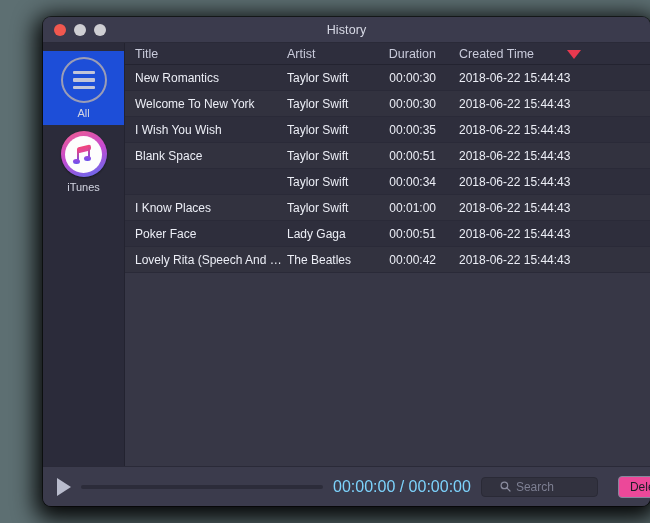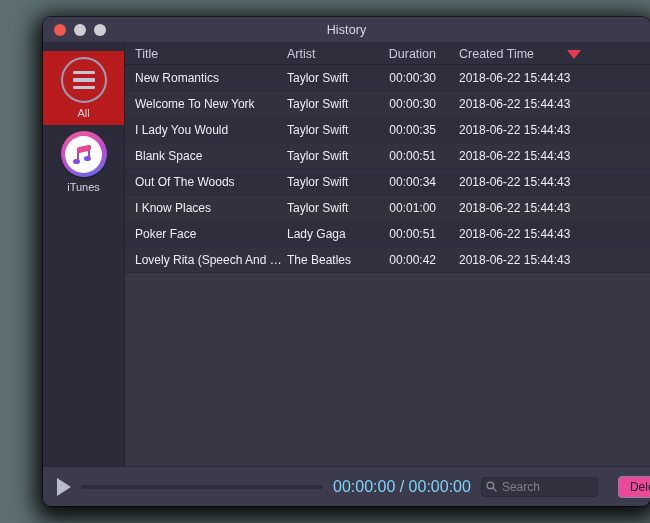--- a/index.html
+++ b/index.html
@@ -62,21 +62,21 @@
     border-right: 1px solid #232330;
     padding-top: 8px;
   }
   .side-item {
     width: 100%;
     padding: 6px 0 6px 0;
     display: flex; flex-direction: column;
     align-items: center; gap: 4px;
     cursor: default;
   }
-  .side-item.selected { background: #b91c1c; }
+  .side-item.selected { background: #1d4ed8; }
   .side-label { font-size: 11px; color: #d3d5e2; }
 
   .all-circle {
     width: 46px; height: 46px; border-radius: 50%;
     border: 2px solid #9b9db5;
     display: flex; flex-direction: column;
     align-items: center; justify-content: center; gap: 4px;
   }
   .all-bar { width: 22px; height: 3.5px; background: #c3c5d8; border-radius: 1px; }
 
@@ -176,21 +176,21 @@
   #seek {
     flex: 0 0 242px; height: 4px; border-radius: 2px;
     background: #2c2c3a; cursor: pointer;
   }
   #time { font-size: 16px; color: #7dd3fc; white-space: nowrap; flex: 0 0 auto; }
   #search {
     flex: 0 0 117px; height: 20px;
     background: #32323f; border: 1px solid #2a2a36;
     border-radius: 4px;
     display: flex; align-items: center; gap: 5px;
-    padding: 0 4px; cursor: text;
+    padding: 0 18px; cursor: text;
   }
   #search svg { flex: 0 0 auto; }
   #search-ph { font-size: 12px; color: #7d7f92; }
   #spacer { flex: 1 1 auto; }
   #delete-all {
     flex: 0 0 auto;
     background: #ec4899; color: #1d1d27;
     font-size: 12px; font-family: "Liberation Sans", sans-serif;
     border: 1px solid #85879c; border-radius: 4px;
     padding: 3px 11px; cursor: pointer;
@@ -257,33 +257,32 @@
               <div class="cell c2">00:00:30</div>
               <div class="cell c3">2018-06-22 15:44:43</div>
             </div>
             <div class="row alt">
               <div class="cell c0">Welcome To New York</div>
               <div class="cell c1">Taylor Swift</div>
               <div class="cell c2">00:00:30</div>
               <div class="cell c3">2018-06-22 15:44:43</div>
             </div>
             <div class="row">
-              <div class="cell c0">I Lady You Would</div>
+              <div class="cell c0">I Wish You Wish</div>
               <div class="cell c1">Taylor Swift</div>
               <div class="cell c2">00:00:35</div>
               <div class="cell c3">2018-06-22 15:44:43</div>
             </div>
             <div class="row alt">
               <div class="cell c0">Blank Space</div>
               <div class="cell c1">Taylor Swift</div>
               <div class="cell c2">00:00:51</div>
               <div class="cell c3">2018-06-22 15:44:43</div>
             </div>
             <div class="row">
-              <div class="cell c0">Out Of The Woods</div>
               <div class="cell c1">Taylor Swift</div>
               <div class="cell c2">00:00:34</div>
               <div class="cell c3">2018-06-22 15:44:43</div>
             </div>
             <div class="row alt">
               <div class="cell c0">I Know Places</div>
               <div class="cell c1">Taylor Swift</div>
               <div class="cell c2">00:01:00</div>
               <div class="cell c3">2018-06-22 15:44:43</div>
             </div>

